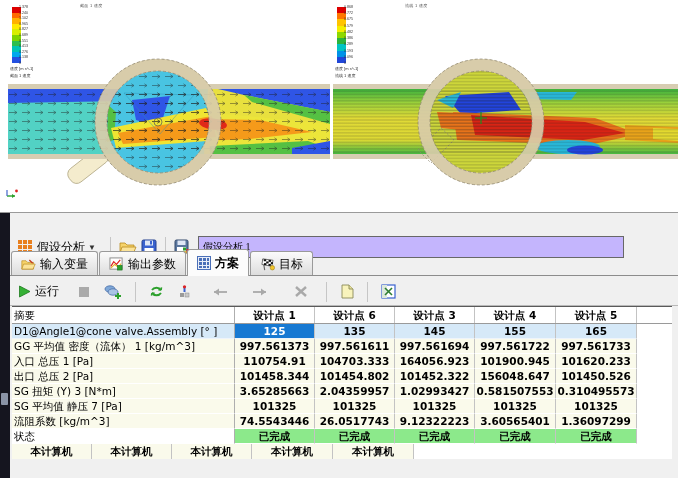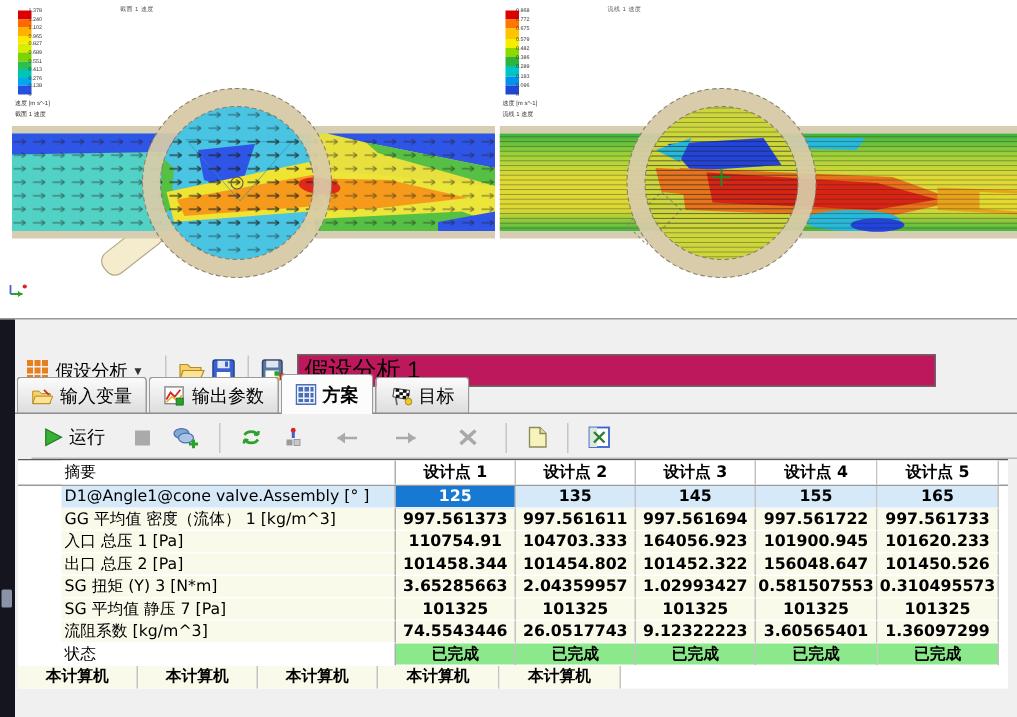--- a/index.html
+++ b/index.html
@@ -23,40 +23,40 @@
   .triad{position:absolute;left:5px;top:188px;}
   
   .panel{position:absolute;left:0;top:212px;width:678px;height:266px;background:#f0f0f0;border-top:1px solid #9a9a9a;}
   .strip{position:absolute;left:0;top:0;width:10px;height:266px;background:#15151f;}
   .strip .pin{position:absolute;left:1px;top:180px;width:7px;height:12px;background:#8a93a6;border-radius:1px;}
   .tb1{position:absolute;left:10px;top:18px;height:32px;right:0;display:flex;align-items:center;}
   .tb1 .menu-label{font-size:12px;margin:0 3px 0 5px;}
   .tb1 .caret{font-size:8px;color:#333;margin-right:6px;}
   .vsep{width:1px;height:20px;background:#c6c6c6;margin:0 6px;}
   .tbtn{display:flex;align-items:center;justify-content:center;padding:2px;border-radius:2px;}
-  .name-input{width:416px;height:18px;border:1px solid #686868;background:#be185d;font-size:16px;
-              font-family:Liberation Sans, sans-serif;padding:1px 4px;margin-left:4px;}
+  .name-input{width:416px;height:18px;border:1px solid #686868;background:#c4b5fd;font-size:10px;
+              font-family:Liberation Serif, serif;padding:1px 4px;margin-left:4px;}
   
   .tabs{position:absolute;left:11px;top:36px;height:27px;display:flex;align-items:flex-end;}
   .tabs-underline{position:absolute;left:10px;right:0;top:62px;height:1px;background:#8c8c8c;}
   .tab{display:flex;align-items:center;gap:4px;height:24px;padding:0 9px;font-size:12px;
        border:1px solid #9a9a9a;border-bottom:none;border-radius:3px 3px 0 0;margin-right:1px;
        background:linear-gradient(#fbfbfb,#dcdcdc);position:relative;}
   .tab.active{background:#fcfcfc;height:26px;z-index:2;font-weight:bold;}
   
-  .tb2{position:absolute;left:21px;top:65px;height:27px;right:0;display:flex;align-items:center;border-bottom:1px solid #b9b9b9;}
+  .tb2{position:absolute;left:10px;top:65px;height:27px;right:0;display:flex;align-items:center;border-bottom:1px solid #b9b9b9;}
   .tb2 .run-label{font-size:12px;margin:0 10px 0 4px;}
   .gico{margin:0 7px;display:flex;align-items:center;}
   
   .wif-table{position:absolute;left:12px;top:93px;width:660px;background:#fff;font-size:10.5px;border-top:1px solid #5a5a5a;}
   .trow{display:flex;height:15px;line-height:15px;}
   .trow.header{height:16px;line-height:16px;background:#fff;border-bottom:1px solid #9a9a9a;}
   .tcell{box-sizing:border-box;border-right:1px solid #c3c3c3;text-align:center;overflow:hidden;white-space:nowrap;
          font-family:"DejaVu Sans","Liberation Sans",sans-serif;font-size:10.5px;}
-  .tcell.lab{width:223px;text-align:left;padding-left:2px;border-right:1px solid #aeaeae;margin-left:29px;}
+  .tcell.lab{width:223px;text-align:left;padding-left:2px;border-right:1px solid #aeaeae;}
   .tcell.val{width:80px;font-weight:bold;}
   .tcell.val.c4,.tcell.val.c5{width:81px;}
   .trow.header .tcell{background:#fff;}
   .trow.in .tcell{background:var(--rowin);border-bottom:1px solid #eef4fb;}
   .trow.in .tcell.selected{background:var(--sel);color:#fff;}
   .trow.out .tcell{background:var(--rowout);border-bottom:1px solid #fff;}
   .trow.status .tcell{background:var(--done);border-bottom:1px solid #fff;}
   .trow.status .tcell.lab,.trow.loc .tcell.lab{background:#fff;}
   .trow.loc .tcell{background:var(--rowout);}
 </style>
@@ -408,21 +408,21 @@
               <line x1="11" y1="4" x2="4" y2="11"></line>
             </g>
         </svg>
       </span>
     </div>
 
     <div class="wif-table" id="wif-table">
         <div class="trow header">
           <div class="tcell lab">摘要</div>
           <div class="tcell val c1">设计点 1</div>
-          <div class="tcell val c2">设计点 2</div>
+          <div class="tcell val c2">设计点 6</div>
           <div class="tcell val c3">设计点 3</div>
           <div class="tcell val c4">设计点 4</div>
           <div class="tcell val c5">设计点 5</div>
         </div>
         <div class="trow in">
           <div class="tcell lab">D1@Angle1@cone valve.Assembly [° ]</div>
           <div class="tcell val c1 selected">125</div>
           <div class="tcell val c2">135</div>
           <div class="tcell val c3">145</div>
           <div class="tcell val c4">155</div>

